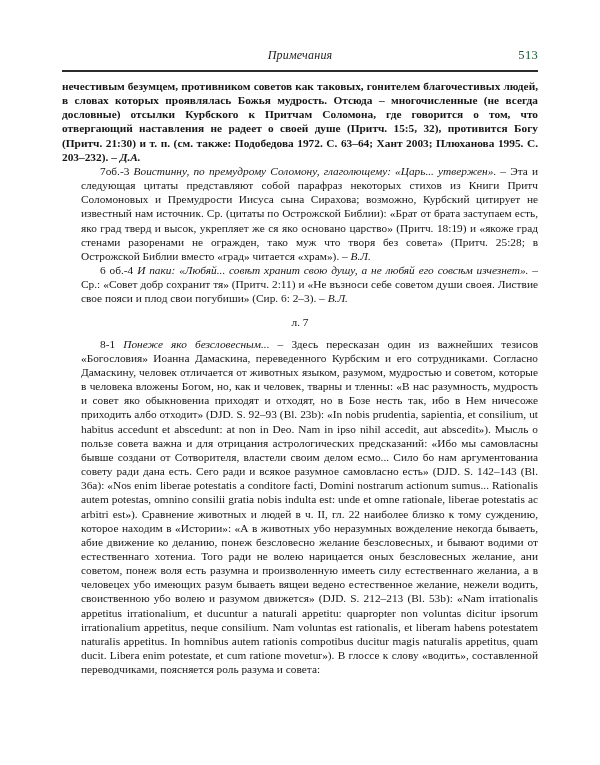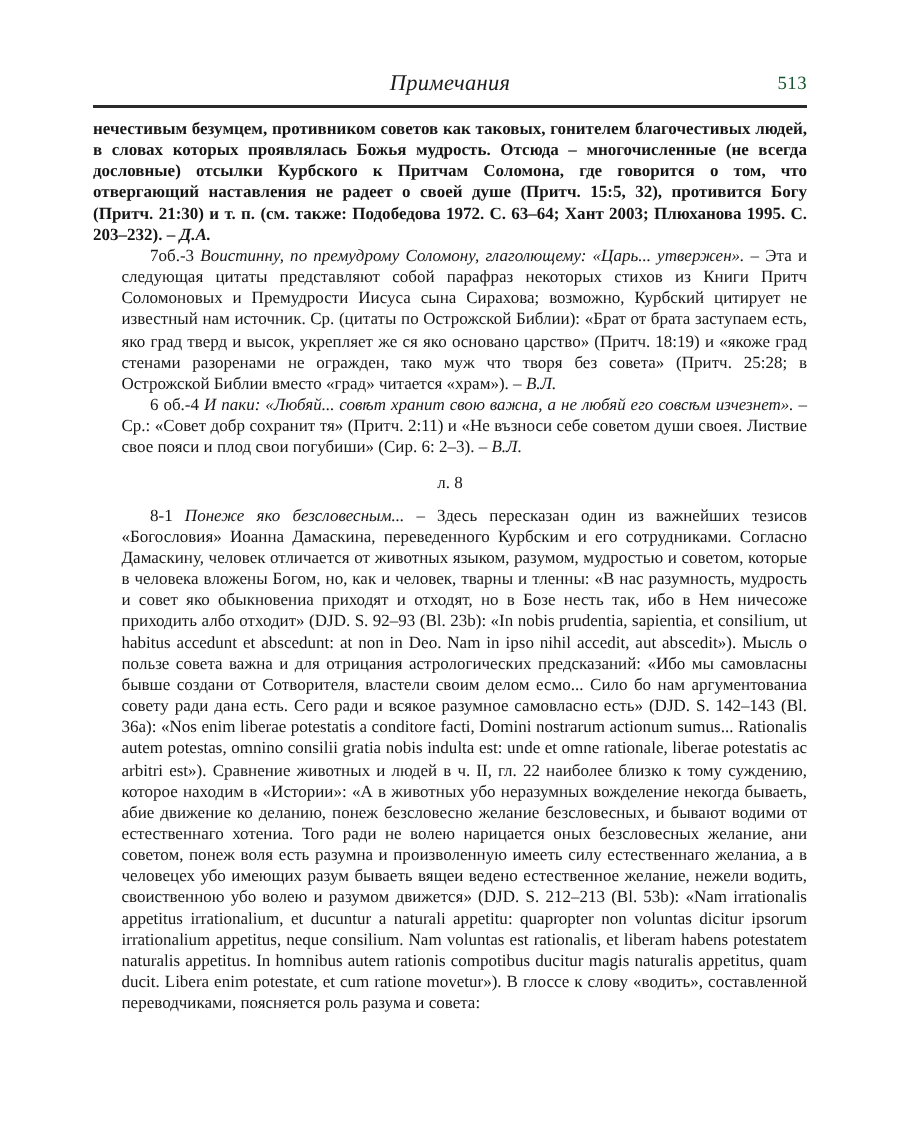--- a/index.html
+++ b/index.html
@@ -32,21 +32,21 @@
     top: 48px;
     width: 476px;
     height: 20px;
   }
   .running-head-title {
     position: absolute;
     left: 0; right: 0;
     top: 0;
     text-align: center;
     font-style: italic;
-    font-size: 15px;
+    font-size: 12px;
     letter-spacing: 0.2px;
     color: #1c1c1c;
   }
   .running-head-folio {
     position: absolute;
     right: 0;
     top: 0;
     font-size: 12.5px;
     color: #14532d;
     letter-spacing: 0.3px;
@@ -104,21 +104,21 @@
   </div>
 
   <div class="head-rule"></div>
 
   <div class="text-column">
 
     <p class="para noindent" style="color: rgb(22, 22, 22);"><span>нечестивым безумцем, противником советов как таковых, гонителем благочестивых людей, в словах которых проявлялась Божья мудрость. Отсюда – многочисленные (не всегда дословные) отсылки Курбского к Притчам Соломона, где говорится о том, что отвергающий наставления не радеет о своей душе (Притч. 15:5, 32), противится Богу (Притч. 21:30) и т. п. (см. также: Подобедова 1972. С. 63–64; Хант 2003; Плюханова 1995. С. 203–232). – </span><i>Д.А.</i></p>
 
     <p class="para indent" style="color: rgb(22, 22, 22);"><span>7об.-3 </span><i>Воистинну, по премудрому Соломону, глаголющему: «Царь... утвержен».</i><span> – Эта и следующая цитаты представляют собой парафраз некоторых стихов из Книги Притч Соломоновых и Премудрости Иисуса сына Сирахова; возможно, Курбский цитирует не известный нам источник. Ср. (цитаты по Острожской Библии): «Брат от брата заступаем есть, яко град тверд и высок, укрепляет же ся яко основано царство» (Притч. 18:19) и «якоже град стенами разоренами не огражден, тако муж что творя без совета» (Притч. 25:28; в Острожской Библии вместо «град» читается «храм»). – </span><i>В.Л.</i></p>
 
-    <p class="para indent" style="color: rgb(22, 22, 22);"><span>6 об.-4 </span><i>И паки: «Любяй... совѣт хранит свою важна, а не любяй его совсѣм изчезнет».</i><span> – Ср.: «Совет добр сохранит тя» (Притч. 2:11) и «Не възноси себе советом души своея. Листвие свое пояси и плод свои погубиши» (Сир. 6: 2–3). – </span><i>В.Л.</i></p>
+    <p class="para indent" style="color: rgb(22, 22, 22);"><span>6 об.-4 </span><i>И паки: «Любяй... совѣт хранит свою душу, а не любяй его совсѣм изчезнет».</i><span> – Ср.: «Совет добр сохранит тя» (Притч. 2:11) и «Не възноси себе советом души своея. Листвие свое пояси и плод свои погубиши» (Сир. 6: 2–3). – </span><i>В.Л.</i></p>
 
-    <p class="folio-mark" style="color: rgb(22, 22, 22);">л. 8</p>
+    <p class="folio-mark" style="color: rgb(22, 22, 22);">л. 7</p>
 
     <p class="para indent" style="color: rgb(22, 22, 22);"><span>8-1 </span><i>Понеже яко безсловесным...</i><span> – Здесь пересказан один из важнейших тезисов «Богословия» Иоанна Дамаскина, переведенного Курбским и его сотрудниками. Согласно Дамаскину, человек отличается от животных языком, разумом, мудростью и советом, которые в человека вложены Богом, но, как и человек, тварны и тленны: «В нас разумность, мудрость и совет яко обыкновениа приходят и отходят, но в Бозе несть так, ибо в Нем ничесоже приходить албо отходит» (DJD. S. 92–93 (Bl. 23b): «In nobis prudentia, sapientia, et consilium, ut habitus accedunt et abscedunt: at non in Deo. Nam in ipso nihil accedit, aut abscedit»). Мысль о пользе совета важна и для отрицания астрологических предсказаний: «Ибо мы самовласны бывше создани от Сотворителя, властели своим делом есмо... Сило бо нам аргументованиа совету ради дана есть. Сего ради и всякое разумное самовласно есть» (DJD. S. 142–143 (Bl. 36a): «Nos enim liberae potestatis a conditore facti, Domini nostrarum actionum sumus... Rationalis autem potestas, omnino consilii gratia nobis indulta est: unde et omne rationale, liberae potestatis ac arbitri est»). Сравнение животных и людей в ч. II, гл. 22 наиболее близко к тому суждению, которое находим в «Истории»: «А в животных убо неразумных вожделение некогда бываеть, абие движение ко деланию, понеж безсловесно желание безсловесных, и бывают водими от естественнаго хотениа. Того ради не волею нарицается оных безсловесных желание, ани советом, понеж воля есть разумна и произволенную имееть силу естественнаго желаниа, а в человецех убо имеющих разум бываеть вящеи ведено естественное желание, нежели водить, своиственною убо волею и разумом движется» (DJD. S. 212–213 (Bl. 53b): «Nam irrationalis appetitus irrationalium, et ducuntur a naturali appetitu: quapropter non voluntas dicitur ipsorum irrationalium appetitus, neque consilium. Nam voluntas est rationalis, et liberam habens potestatem naturalis appetitus. In homnibus autem rationis compotibus ducitur magis naturalis appetitus, quam ducit. Libera enim potestate, et cum ratione movetur»). В глоссе к слову «водить», составленной переводчиками, поясняется роль разума и совета:</span></p>
 
   </div>
 
 </div>
 
 </body></html>

